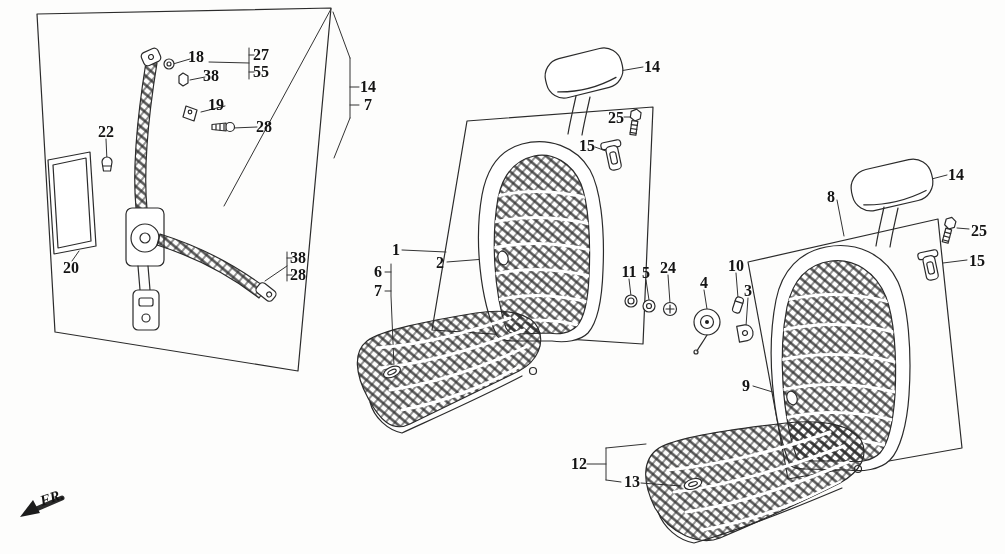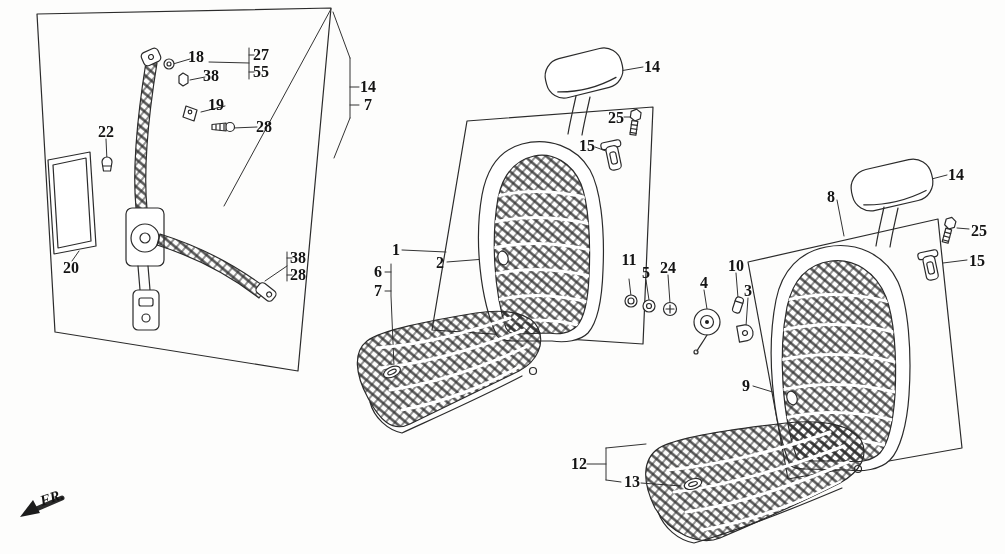--- a/index.html
+++ b/index.html
@@ -258,21 +258,21 @@
   <span class="callout" style="left:396px;top:250px">1</span>
   <span class="callout" style="left:440px;top:263px">2</span>
   <span class="callout" style="left:748px;top:291px">3</span>
   <span class="callout" style="left:704px;top:283px">4</span>
   <span class="callout" style="left:646px;top:273px">5</span>
   <span class="callout" style="left:378px;top:272px">6</span>
   <span class="callout" style="left:378px;top:291px">7</span>
   <span class="callout" style="left:831px;top:197px">8</span>
   <span class="callout" style="left:746px;top:386px">9</span>
   <span class="callout" style="left:736px;top:266px">10</span>
-  <span class="callout" style="left:629px;top:260px">11</span>
+  <span class="callout" style="left:629px;top:272px">11</span>
   <span class="callout" style="left:579px;top:464px">12</span>
   <span class="callout" style="left:632px;top:482px">13</span>
   <span class="callout" style="left:652px;top:67px">14</span>
   <span class="callout" style="left:956px;top:175px">14</span>
   <span class="callout" style="left:587px;top:146px">15</span>
   <span class="callout" style="left:977px;top:261px">15</span>
   <span class="callout" style="left:368px;top:87px">14</span>
   <span class="callout" style="left:368px;top:105px">7</span>
   <span class="callout" style="left:196px;top:57px">18</span>
   <span class="callout" style="left:216px;top:105px">19</span>

